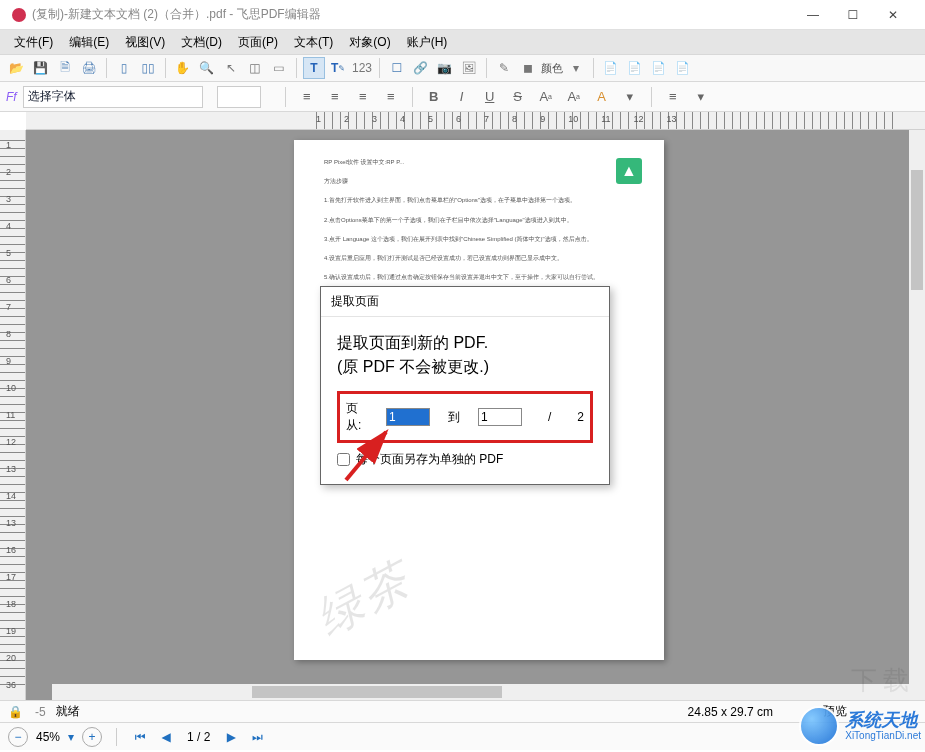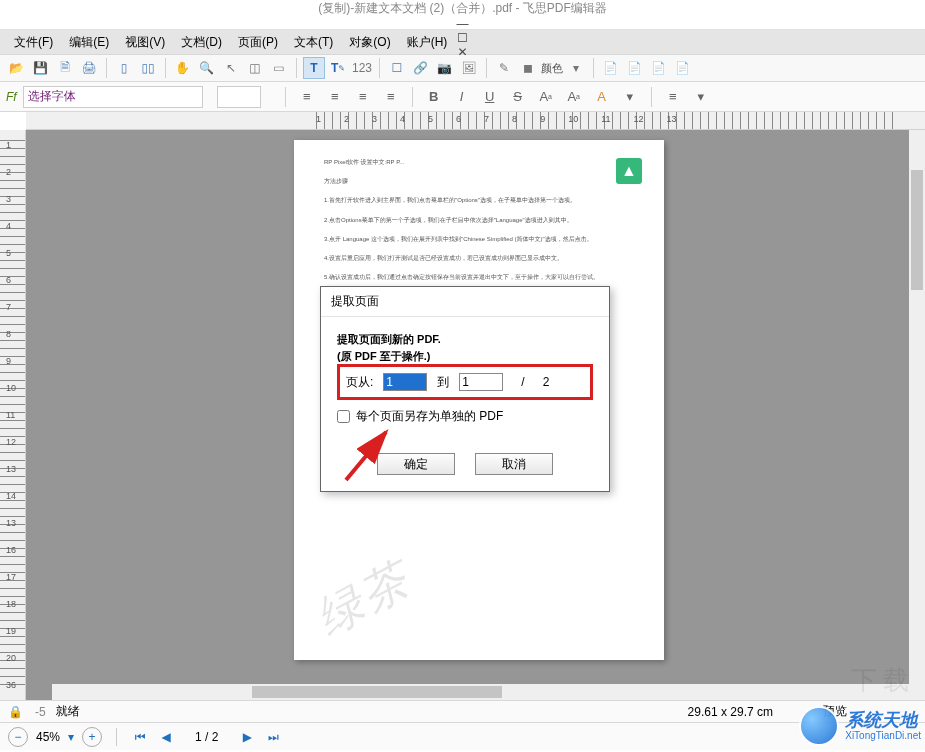--- a/index.html
+++ b/index.html
@@ -1,32 +1,32 @@
 <!DOCTYPE html>
 <html><head>
 <meta charset="utf-8">
 <style>
 * { box-sizing: border-box; margin: 0; padding: 0; }
 body { font-family: "Microsoft YaHei", Arial, sans-serif; font-size: 12px; background: #fff; width: 925px; height: 752px; overflow: hidden; position: relative; }
 
-.titlebar { height: 30px; display: flex; align-items: center; padding: 0 12px; border-bottom: 1px solid #e0e0e0; background: #fff; flex-direction: column; }
+.titlebar { height: 30px; display: flex; align-items: center; padding: 0 12px; border-bottom: 1px solid #e0e0e0; background: #fff; }
 .titlebar .app-icon { width: 14px; height: 14px; border-radius: 50%; background: #d03050; margin-right: 6px; }
 .titlebar .title { color: #888; font-size: 12px; flex: 1; }
 .titlebar .win-btn { width: 40px; height: 30px; display: flex; align-items: center; justify-content: center; color: #444; cursor: pointer; }
 
 .menubar { height: 24px; display: flex; align-items: center; padding: 0 6px; background: #e5e5e5; }
 .menubar .menu-item { padding: 3px 8px; cursor: pointer; }
 
 .toolbar { height: 28px; display: flex; align-items: center; padding: 0 6px; border-top: 1px solid #d8d8d8; border-bottom: 1px solid #d8d8d8; background: #f8f8f8; gap: 2px; }
 .toolbar .tb { width: 22px; height: 22px; display: flex; align-items: center; justify-content: center; color: #4a7db5; cursor: pointer; border: 1px solid transparent; }
 .toolbar .tb.grey { color: #777; }
 .toolbar .sep { width: 1px; height: 20px; background: #d0d0d0; margin: 0 4px; }
 
 .formatbar { height: 30px; display: flex; align-items: center; padding: 0 6px; border-bottom: 1px solid #d8d8d8; background: #fafafa; gap: 2px; }
-.formatbar .font-sel { width: 180px; height: 22px; border: 1px solid #ccc; padding: 0 4px; display: flex; align-items: center; color: #701a75; margin-right: 12px; background: #fff; }
+.formatbar .font-sel { width: 180px; height: 22px; border: 1px solid #ccc; padding: 0 4px; display: flex; align-items: center; color: #0f172a; margin-right: 12px; background: #fff; }
 .formatbar .size-sel { width: 44px; height: 22px; border: 1px solid #ccc; margin-right: 16px; background:#fff;}
 .formatbar .fb { width: 26px; height: 22px; display: flex; align-items: center; justify-content: center; color: #666; cursor: pointer; border: 1px solid transparent; font-size: 13px;}
 .formatbar .sep { width: 1px; height: 20px; background: #d0d0d0; margin: 0 6px; }
 
 .ruler-h { height: 18px; background: #f0f0f0; border-bottom: 1px solid #d0d0d0; position: relative; margin-left: 26px;}
 .ruler-h .ticks { position:absolute; left:290px; right:30px; top:0; bottom:0; background: repeating-linear-gradient(to right, #888 0 1px, transparent 1px 8px); }
 .ruler-h .nums { position:absolute; left:290px; top:2px; font-size:9px; color:#555; display:flex; gap:23px;}
 
 .workspace { position: relative; height: 570px; background: #969696; display: flex; }
 .ruler-v { width: 26px; background: #f0f0f0; border-right: 1px solid #d0d0d0; position:relative;}
@@ -40,22 +40,22 @@
 .page .logo::after{content:"▲";}
 .scroll-v { position:absolute; right:0; top:0; bottom:0; width:16px; background:#efefef;}
 .scroll-v .thumb{ position:absolute; top:40px; left:2px; right:2px; height:120px; background:#c4c4c4;}
 .scroll-h { position:absolute; left:26px; right:16px; bottom:0; height:16px; background:#efefef;}
 .scroll-h .thumb{ position:absolute; left:200px; top:2px; bottom:2px; width:250px; background:#c4c4c4;}
 
 
 .dialog { position: absolute; left: 320px; top: 286px; width: 290px; background: #fff; border: 1px solid #666; box-shadow: 3px 3px 8px rgba(0,0,0,0.25); z-index: 10; }
 .dialog .dlg-title { padding: 6px 10px; font-size: 12px; border-bottom: 1px solid #e4e4e4; }
 .dialog .dlg-body { padding: 14px 16px 16px; }
-.dialog .desc { font-size: 11px; line-height: 1.5; margin-bottom: 0; font-weight: bold; }
-.dialog .row { display: flex; align-items: center; gap: 10px; font-size: 12px; padding: 6px 6px; }
+.dialog .desc { font-size: 16px; line-height: 1.5; margin-bottom: 12px; }
+.dialog .row { display: flex; align-items: center; gap: 18px; font-size: 12px; padding: 6px 6px; }
 .dialog .row.hl { border: 3px solid #d82020; }
 .dialog .row input[type=text] { width: 44px; height: 18px; border: 1px solid #888; padding: 0 2px; font-size:12px; }
 .dialog .row .sel { border: 1px solid #2070d0; background: #2070d0; color: #fff; }
 .dialog .chk-row { margin-top: 8px; display: flex; align-items: center; gap: 6px; font-size: 12px; }
 .dialog .btns { margin-top: 28px; display: flex; justify-content: center; gap: 20px; }
 .dialog .btns button { width: 78px; height: 22px; border: 1px solid #888; background: linear-gradient(#fdfdfd,#e7e7e7); font-size: 12px; cursor: pointer; }
 .arrow { position:absolute; left:342px; top:424px; z-index:11; pointer-events:none;}
 .arrow svg { overflow:visible;}
 
 .statusbar { height: 22px; display:flex; align-items:center; padding:0 8px; border-top:1px solid #d8d8d8; background:#fafafa; font-size:12px; gap:10px;}
@@ -130,21 +130,21 @@
   <span style="font-size:11px;color:#555;">颜色</span>
   <div class="tb grey">▾</div>
   <div class="sep"></div>
   <div class="tb">📄</div>
   <div class="tb">📄</div>
   <div class="tb">📄</div>
   <div class="tb">📄</div>
 </div>
 
 <div class="formatbar">
-  <span style="color:#4d7c0f;font-style:italic;margin-right:4px;">Ff</span>
+  <span style="color:#8b5cf6;font-style:italic;margin-right:4px;">Ff</span>
   <div class="font-sel">
       <span>选择字体</span>
     </div>
   <div class="size-sel"></div>
   <div class="sep"></div>
   <div class="fb">≡</div>
   <div class="fb">≡</div>
   <div class="fb">≡</div>
   <div class="fb">≡</div>
   <div class="sep"></div>
@@ -236,72 +236,68 @@
         <div class="thumb"></div>
       </div>
   </div>
 </div>
 
 <div class="dialog">
   <div class="dlg-title">提取页面</div>
   <div class="dlg-body">
     <div class="desc">
       <span>提取页面到新的 PDF.</span><br>
-      <span>(原 PDF 至于操作.)</span>
+      <span>(原 PDF 不会被更改.)</span>
     </div>
     <div class="row hl">
       <span>页从:</span>
       <input type="text" class="sel" value="1" style="">
       <span>到</span>
       <input type="text" value="1" style="">
       <span style="margin:0 8px;">/</span>
       <span>2</span>
     </div>
     <div class="chk-row">
       <input type="checkbox" style="">
       <span>每个页面另存为单独的 PDF</span>
-    </div>
-    <div class="btns">
-      <button>确定</button>
-      <button>取消</button>
     </div>
   </div>
 </div>
 
 <div class="arrow">
   <svg width="60" height="60">
     <defs>
         <marker id="ah" markerWidth="10" markerHeight="10" refX="8" refY="3" orient="auto">
           <path d="M0,0 L0,6 L9,3 z" fill="#d82020"></path>
         </marker>
       </defs>
     <line x1="4" y1="56" x2="44" y2="8" stroke="#d82020" stroke-width="4" marker-end="url(#ah)"></line>
   </svg>
 </div>
 
 <div class="statusbar">
   <span class="lock">🔒</span>
   <span style="color:#888;">-5</span>
   <span>就绪</span>
   <span class="grow"></span>
-  <span>29.61 x 29.7 cm</span>
+  <span>24.85 x 29.7 cm</span>
   <span style="width:30px;"></span>
   <span>预览</span>
   <span style="width:60px;"></span>
 </div>
 
 <div class="footer">
   <div class="zbtn">−</div>
   <span>45%</span>
   <span style="color:#2070c0;cursor:pointer;">▾</span>
   <div class="zbtn">+</div>
   <div class="sep"></div>
   <div class="nav">⏮</div>
   <div class="nav">◀</div>
-  <span style="margin:0 12px;">1 / 2</span>
+  <span style="margin:0 4px;">1 / 2</span>
   <div class="nav">▶</div>
   <div class="nav">⏭</div>
 </div>
 
 <div class="watermark-dl">下载</div>
 <div class="watermark-brand">
   <div class="globe"></div>
   <div class="txt">
     <div class="cn">系统天地</div>
     <div class="en">XiTongTianDi.net</div>

